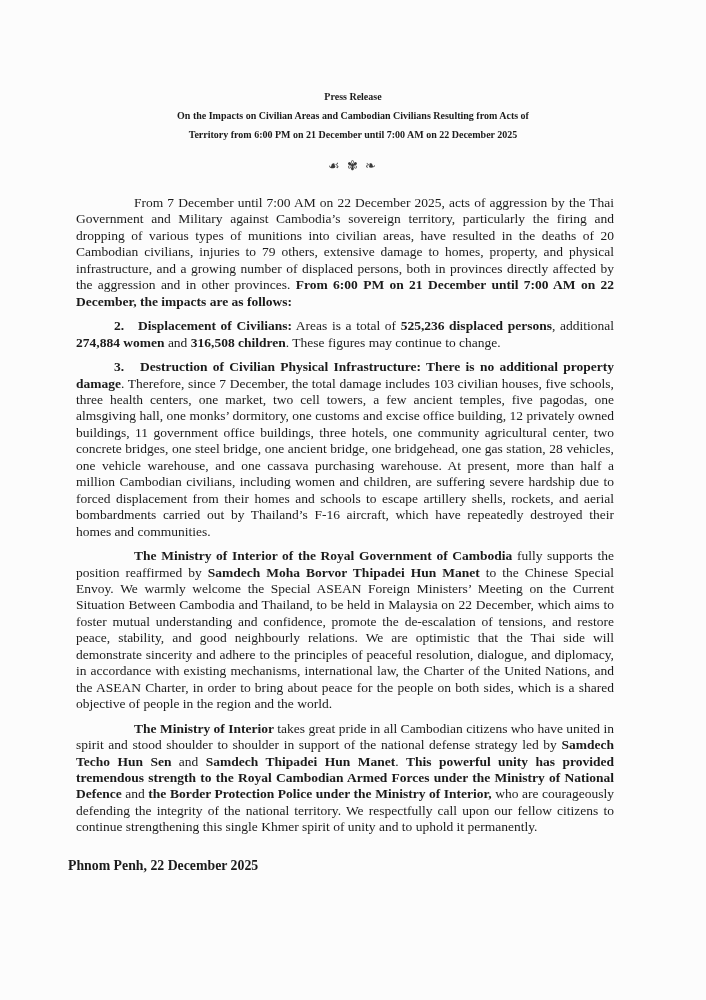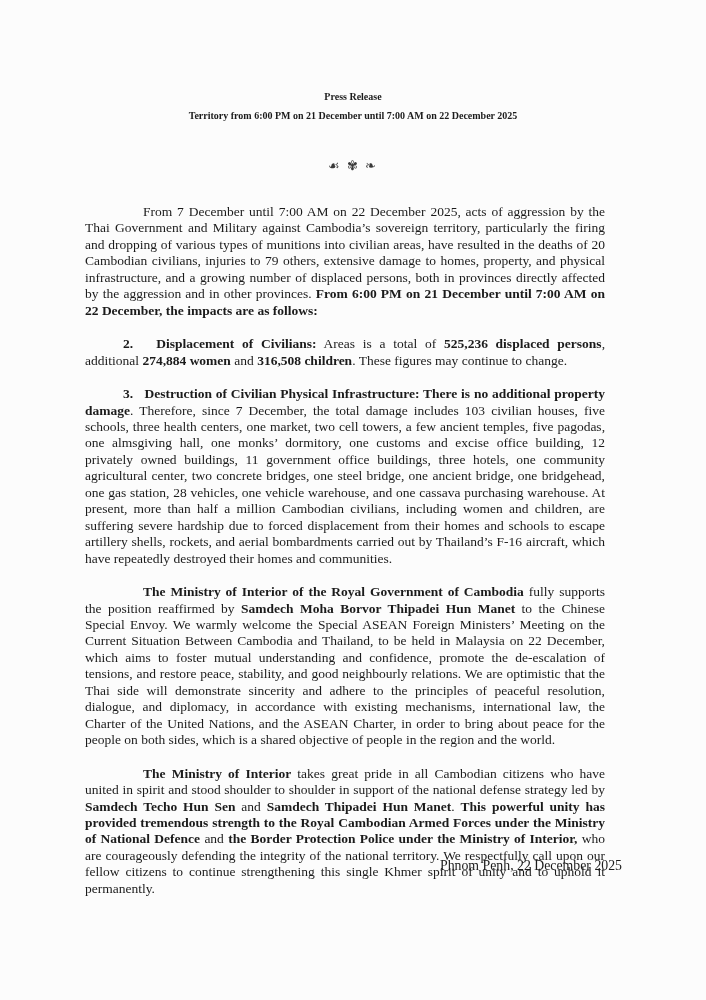--- a/index.html
+++ b/index.html
@@ -33,39 +33,41 @@
     letter-spacing: 2px;
     color: #3a3a3a;
   }
   .body-text {
     position: absolute;
     top: 187px; left: 68px; width: 554px;
     font-size: 13.5px;
     line-height: 16.45px;
     text-align: justify;
   }
-  .para { margin: 17px; padding: 0; }
+  .para { margin: 8px; padding: 0; }
   .p-indent { text-indent: 58px; }
   .p-item   { text-indent: 38px; }
   .b { font-weight: bold; }
   .r { font-weight: normal; }
   .signature {
     position: absolute;
     top: 858px; left: 68px; width: 554px;
-    text-align: right;
+    text-align: left;
     font-size: 13.8px;
+    font-weight: bold;
   }
 </style>
 </head>
 <body>
 
 <div class="page" style="background: rgb(252, 252, 252); color: rgb(27, 27, 27);">
   <header class="heading">
     <div class="title-line">Press Release</div>
     <div id="subtitle">
+        <div class="subtitle-line">On the Impacts on Civilian Areas and Cambodian Civilians Resulting from Acts of</div>
         <div class="subtitle-line">Territory from 6:00 PM on 21 December until 7:00 AM on 22 December 2025</div>
       </div>
   </header>
 
   <div class="ornament">☙&nbsp;✾&nbsp;❧</div>
 
   <main class="body-text" id="body-paragraphs">
       <p class="para p-indent"><span class="r">From 7 December until 7:00 AM on 22 December 2025, acts of aggression by the Thai Government and Military against Cambodia’s sovereign territory, particularly the firing and dropping of various types of munitions into civilian areas, have resulted in the deaths of 20 Cambodian civilians, injuries to 79 others, extensive damage to homes, property, and physical infrastructure, and a growing number of displaced persons, both in provinces directly affected by the aggression and in other provinces. </span><span class="b">From 6:00 PM on 21 December until 7:00 AM on 22 December, the impacts are as follows:</span></p>
       <p class="para p-item"><span class="b">2.&nbsp;&nbsp;&nbsp;Displacement of Civilians:</span><span class="r"> Areas is a total of </span><span class="b">525,236 displaced persons</span><span class="r">, additional </span><span class="b">274,884 women</span><span class="r"> and </span><span class="b">316,508 children</span><span class="r">. These figures may continue to change.</span></p>
       <p class="para p-item"><span class="b">3.&nbsp;&nbsp;&nbsp;Destruction of Civilian Physical Infrastructure: There is no additional property damage</span><span class="r">. Therefore, since 7 December, the total damage includes 103 civilian houses, five schools, three health centers, one market, two cell towers, a few ancient temples, five pagodas, one almsgiving hall, one monks’ dormitory, one customs and excise office building, 12 privately owned buildings, 11 government office buildings, three hotels, one community agricultural center, two concrete bridges, one steel bridge, one ancient bridge, one bridgehead, one gas station, 28 vehicles, one vehicle warehouse, and one cassava purchasing warehouse. At present, more than half a million Cambodian civilians, including women and children, are suffering severe hardship due to forced displacement from their homes and schools to escape artillery shells, rockets, and aerial bombardments carried out by Thailand’s F-16 aircraft, which have repeatedly destroyed their homes and communities.</span></p>

